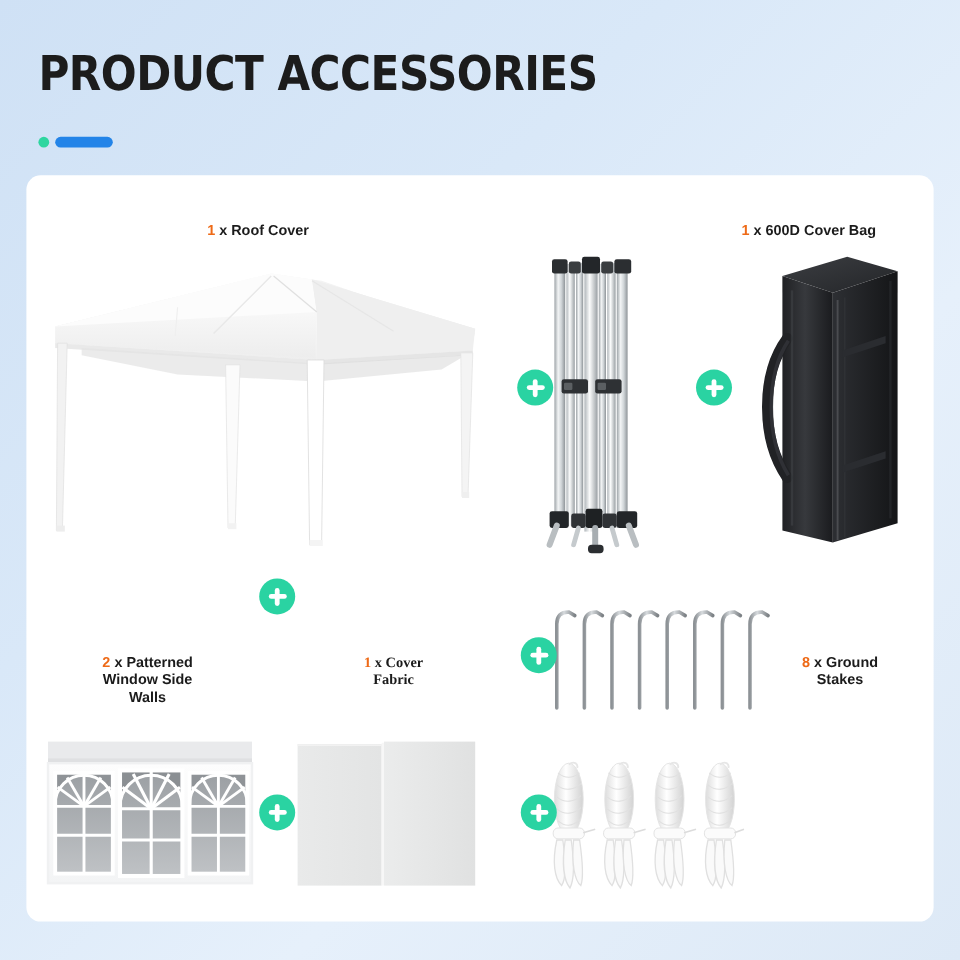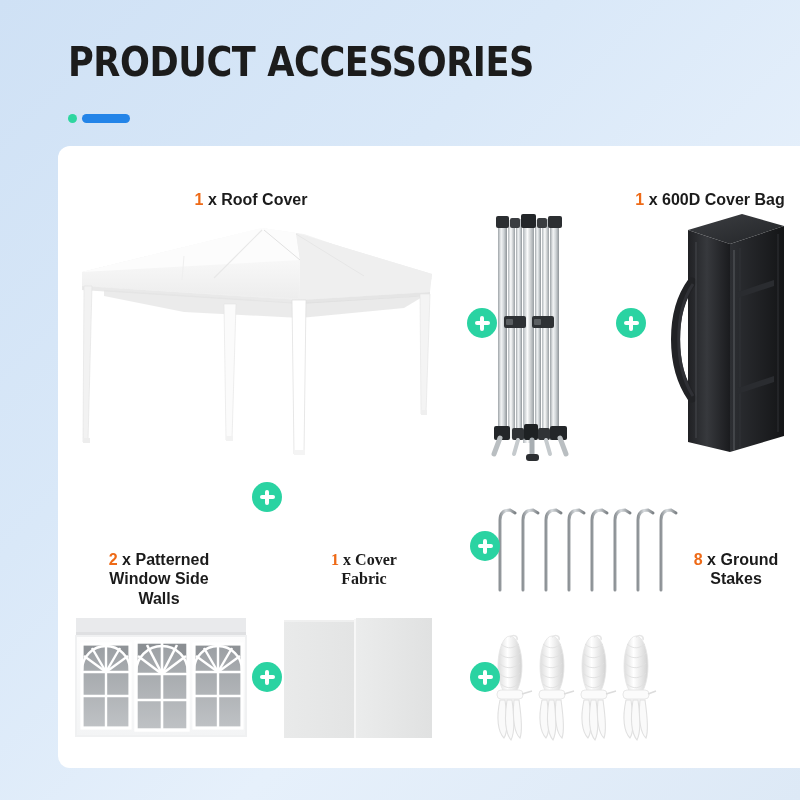--- a/index.html
+++ b/index.html
@@ -3,21 +3,21 @@
 <meta charset="utf-8">
 <style>
   html,body{margin:0;padding:0;}
   body{
     width:800px;height:800px;
     font-family:"Liberation Sans", sans-serif;
     background:linear-gradient(135deg,#cfe1f5 0%,#d9e8f8 35%,#e6f0fb 65%,#dde9f6 100%);
     overflow:hidden;
     position:relative;
   }
-  .page{position:absolute;inset:0;margin-left:36px;}
+  .page{position:absolute;inset:0;}
 
   
   .header{position:absolute;left:32px;top:42px;}
   .title{
     font-family:"DejaVu Sans", sans-serif;
     font-weight:700;
     font-size:40px;
     letter-spacing:-0.5px;
     color:#1c1c1c;
     transform:scaleX(0.88);
@@ -31,21 +31,21 @@
 
   
   .card{
     position:absolute;left:22px;top:146px;width:756px;height:622px;
     background:#ffffff;border-radius:12px;
   }
 
   
   .lbl{
     position:absolute;
-    font-size:16px;font-weight:700;color:#1b1b1b;
+    font-size:12px;font-weight:700;color:#1b1b1b;
     line-height:1.22;text-align:center;white-space:pre-line;
   }
   .lbl .num{color:#ee6a17;}
 
   
   .plus{
     position:absolute;width:30px;height:30px;border-radius:50%;
     background:#2ad3a2;display:flex;align-items:center;justify-content:center;
   }
   .plus::before{content:"";position:absolute;width:15px;height:3.4px;background:#fff;border-radius:2px;}

